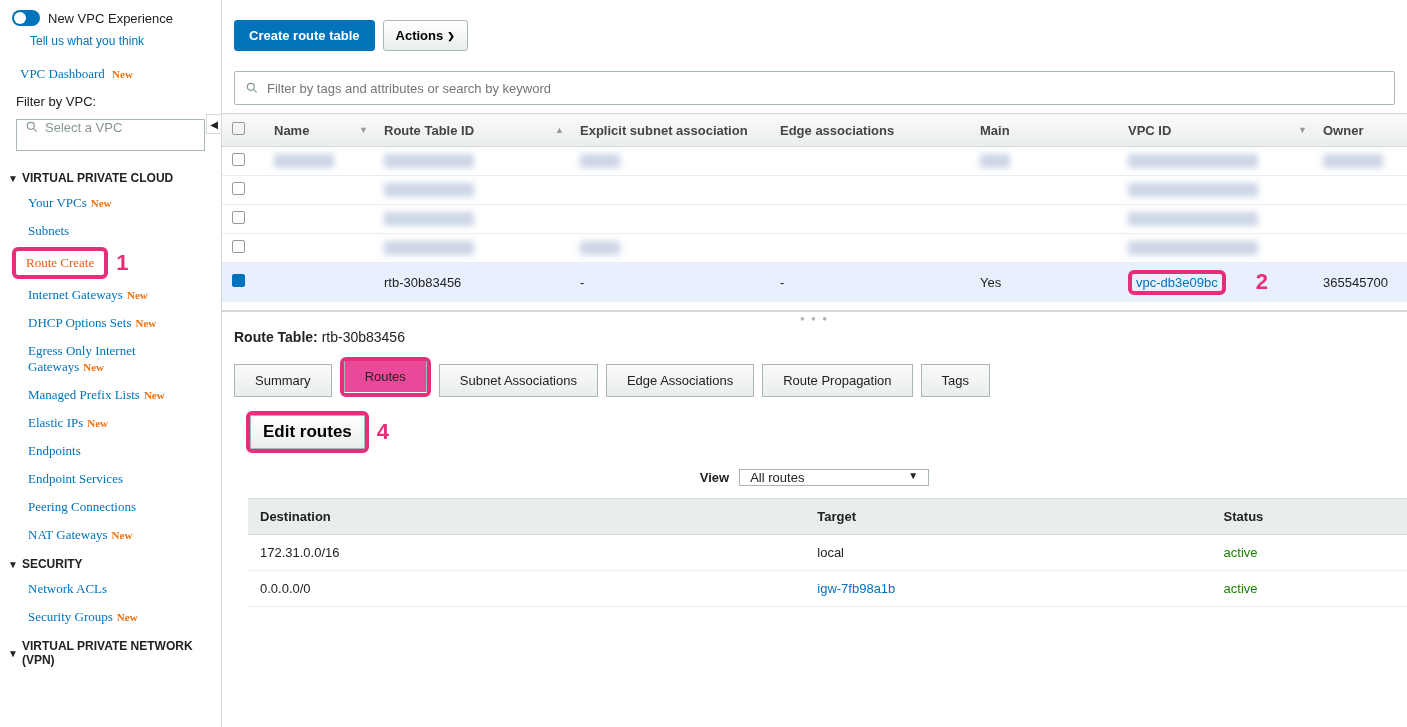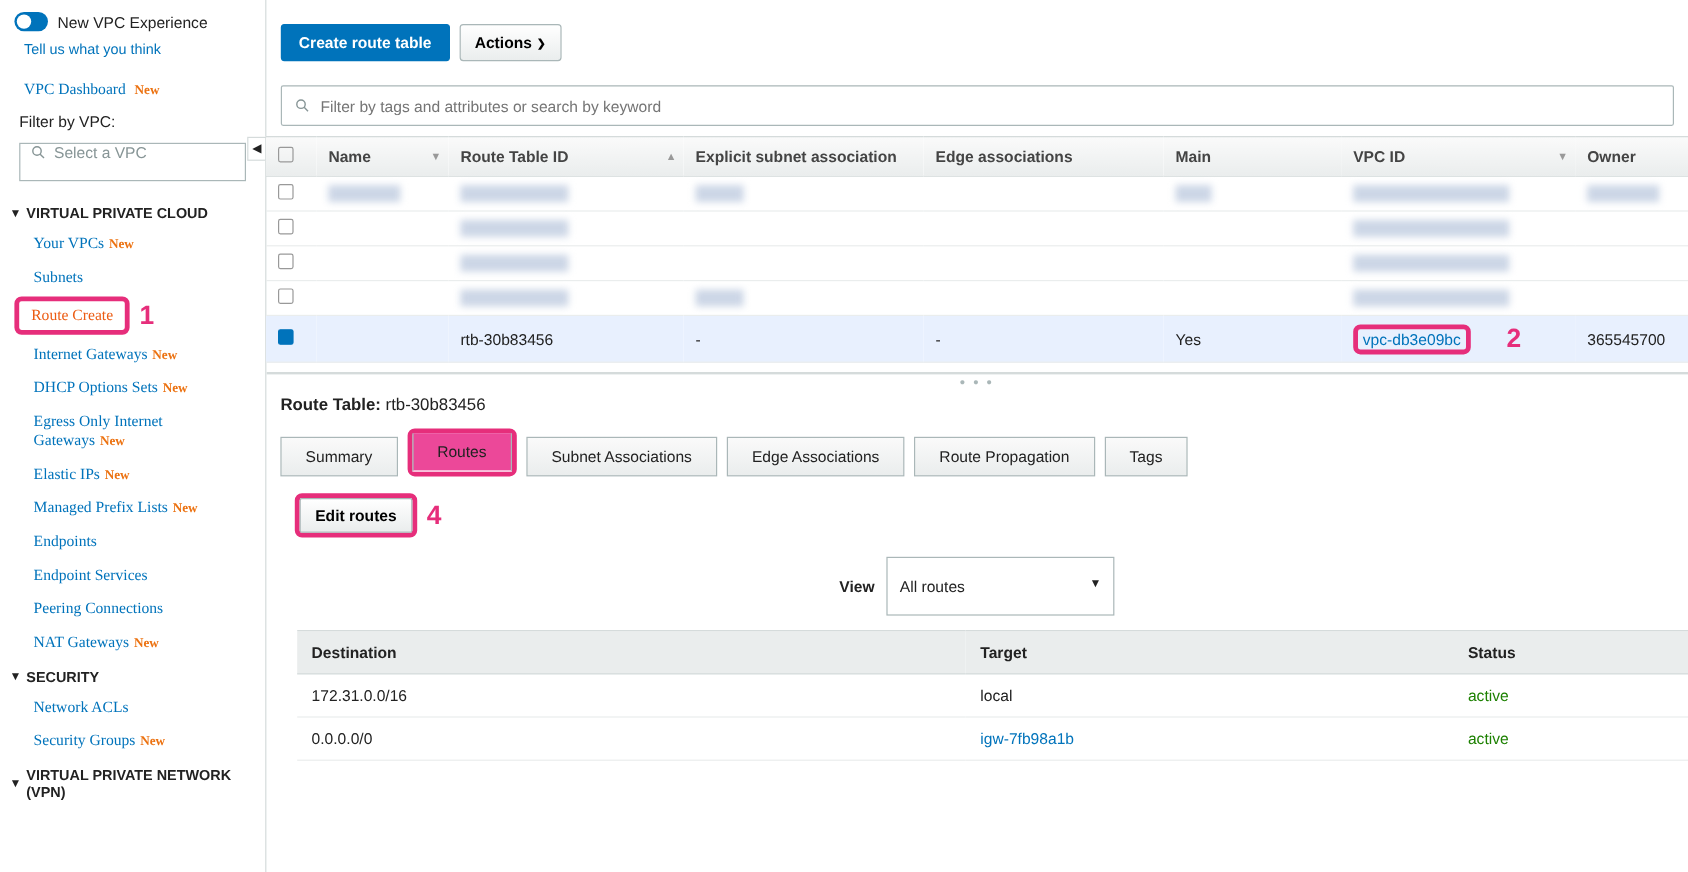--- a/index.html
+++ b/index.html
@@ -5,39 +5,39 @@
 * { box-sizing: border-box; margin: 0; padding: 0; }
 body { font-family: -apple-system, BlinkMacSystemFont, "Segoe UI", Arial, sans-serif; font-size: 13px; color: #222; background: #fff; }
 .container { display: flex; width: 1407px; height: 727px; }
 
 
 .sidebar { width: 222px; border-right: 1px solid #d5dbdb; padding: 10px 0; position: relative; overflow-y: auto; }
 .sidebar-collapse { position: absolute; right: -1px; top: 114px; width: 16px; height: 20px; border: 1px solid #d5dbdb; background: #fff; font-size: 10px; display: flex; align-items: center; justify-content: center; cursor: pointer; }
 .new-exp { display: flex; align-items: center; padding: 0 16px 8px 12px; gap: 8px; }
 .toggle { width: 28px; height: 16px; background: #0073bb; border-radius: 10px; position: relative; flex-shrink: 0; }
 .toggle::after { content: ''; position: absolute; left: 2px; top: 2px; width: 12px; height: 12px; background: #fff; border-radius: 50%; }
-.tell-us { color: #0073bb; font-size: 12px; padding-left: 20px; margin-bottom: 12px; cursor: pointer; }
+.tell-us { color: #0073bb; font-size: 12px; padding-left: 30px; margin-bottom: 12px; cursor: pointer; }
 .sidebar-item { padding: 6px 16px 6px 28px; color: #0073bb; cursor: pointer; font-family: Liberation Serif, serif; }
 .sidebar-item.dashboard { padding-left: 20px; margin-top: 6px; }
 .filter-label { padding: 6px 16px; color: #222; font-size: 13px; }
 .vpc-select { margin: 4px 16px 12px 16px; border: 1px solid #aab7b8; height: 32px; display: flex; align-items: flex-start; padding: 0 8px; gap: 6px; color: #879596; }
 .section-header { display: flex; align-items: center; gap: 4px; padding: 8px 8px 4px 8px; font-weight: bold; font-size: 12px; color: #222; }
 .section-header .caret { font-size: 10px; }
 .new-badge { color: #ec7211; font-weight: bold; font-size: 11px; margin-left: 4px; }
 .sidebar-item.highlighted { color: #ec5c13; }
 
 
 .ann-num { color: #e62e7b; font-weight: bold; font-size: 22px; margin-left: 8px; position: relative; }
 
 
 .main { flex: 1; display: flex; flex-direction: column; overflow: hidden; }
 .toolbar { padding: 20px 12px; display: flex; gap: 8px; align-items: center; }
 .btn-primary { background: #0073bb; color: #fff; border: 1px solid #0073bb; padding: 7px 14px; border-radius: 3px; font-weight: bold; font-size: 13px; cursor: pointer; }
 .btn-secondary { background: linear-gradient(#fff,#eaeded); border: 1px solid #aab7b8; padding: 7px 12px; border-radius: 3px; font-weight: bold; font-size: 13px; cursor: pointer; display: flex; align-items: center; gap: 4px; }
-.btn-plain { background: linear-gradient(#fff,#eaeded); border: 1px solid #aab7b8; padding: 6px 12px; border-radius: 2px; font-weight: bold; font-size: 13px; cursor: pointer; }
+.btn-plain { background: linear-gradient(#fff,#eaeded); border: 1px solid #aab7b8; padding: 6px 12px; border-radius: 2px; font-weight: bold; font-size: 17px; cursor: pointer; }
 
 .search-bar { margin: 0 12px 8px 12px; border: 1px solid #aab7b8; height: 34px; display: flex; align-items: center; padding: 0 10px; gap: 8px; border-radius: 2px; }
 .search-bar input { border: none; outline: none; flex: 1; font-size: 13px; color: #555; }
 
 
 .table-wrap { overflow-x: auto; }
 table.data { width: 100%; border-collapse: collapse; table-layout: fixed; }
 table.data thead th { background: linear-gradient(#fafafa,#eaeded); border-top: 1px solid #d5dbdb; border-bottom: 1px solid #d5dbdb; padding: 8px 10px; text-align: left; font-weight: bold; font-size: 13px; color: #444; position: relative; }
 table.data thead th .sort { position: absolute; right: 6px; top: 50%; transform: translateY(-50%); font-size: 9px; color: #999; }
 table.data tbody td { padding: 6px 10px; border-bottom: 1px solid #eaeded; font-size: 13px; height: 28px; }
@@ -58,21 +58,21 @@
 
 
 .detail-panel { border-top: 2px solid #d5dbdb; padding: 12px 12px 0 12px; flex: 1; overflow-y: auto; margin-top: 8px; }
 .drag-handle { text-align: center; color: #aab7b8; font-size: 8px; letter-spacing: 2px; margin-top: -10px; margin-bottom: 4px; }
 .detail-title { font-size: 14px; padding: 2px 0 12px 0; }
 .tabs { display: flex; gap: 8px; margin-bottom: 14px; align-items: flex-end; }
 .tab { background: linear-gradient(#fafafa,#eaeded); border: 1px solid #aab7b8; padding: 8px 20px; font-size: 13px; cursor: pointer; }
 .tab.active { background: #ec4899; border-top: 2px solid #ec7211; border-bottom-color: #fff; font-weight: normal; }
 
 .view-row { display: flex; align-items: center; justify-content: center; gap: 10px; margin: 16px 0 12px; }
-.select-box { border: 1px solid #aab7b8; padding: 16px 10px; min-width: 190px; display: flex; justify-content: space-between; background: #fff; cursor: pointer; }
+.select-box { border: 1px solid #aab7b8; padding: 0 10px; min-width: 190px; display: flex; justify-content: space-between; background: #fff; cursor: pointer; }
 
 table.routes { width: 100%; border-collapse: collapse; margin: 0 14px; }
 table.routes th { background: #eaeded; border-top: 1px solid #d5dbdb; border-bottom: 1px solid #d5dbdb; padding: 10px 12px; text-align: left; font-weight: bold; font-size: 13px; }
 table.routes td { padding: 10px 12px; border-bottom: 1px solid #eaeded; font-size: 13px; }
 .status-active { color: #1d8102; }
 
 .hl-wrap { display: inline-flex; align-items: center; }
 .hl-inner { border: 4px solid #e62e7b; border-radius: 6px; }
 
 svg.icon { width: 14px; height: 14px; }
@@ -112,22 +112,22 @@
     <div class="sidebar-item"><span>Subnets</span></div>
     <div style="padding:2px 16px 2px 12px; display:flex; align-items:center;">
       <span class="hl-inner" style="padding:4px 10px;">
         <span class="sidebar-item highlighted" style="padding:0;">Route Create</span>
       </span>
       <span class="ann-num">1</span>
     </div>
     <div class="sidebar-item"><span>Internet Gateways</span><span class="new-badge">New</span></div>
     <div class="sidebar-item"><span>DHCP Options Sets</span><span class="new-badge">New</span></div>
     <div class="sidebar-item"><span>Egress Only Internet Gateways</span><span class="new-badge">New</span></div>
+    <div class="sidebar-item"><span>Managed Prefix Lists</span><span class="new-badge">New</span></div>
     <div class="sidebar-item"><span>Elastic IPs</span><span class="new-badge">New</span></div>
-    <div class="sidebar-item"><span>Managed Prefix Lists</span><span class="new-badge">New</span></div>
     <div class="sidebar-item"><span>Endpoints</span></div>
     <div class="sidebar-item"><span>Endpoint Services</span></div>
     <div class="sidebar-item"><span>Peering Connections</span></div>
     <div class="sidebar-item"><span>NAT Gateways</span><span class="new-badge">New</span></div>
 
     <div class="section-header">
       <span class="caret">▼</span>
       <span>SECURITY</span>
     </div>
     <div class="sidebar-item"><span>Network ACLs</span></div>

